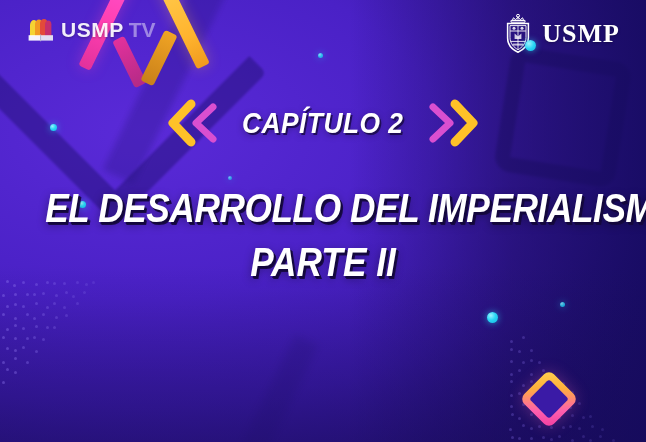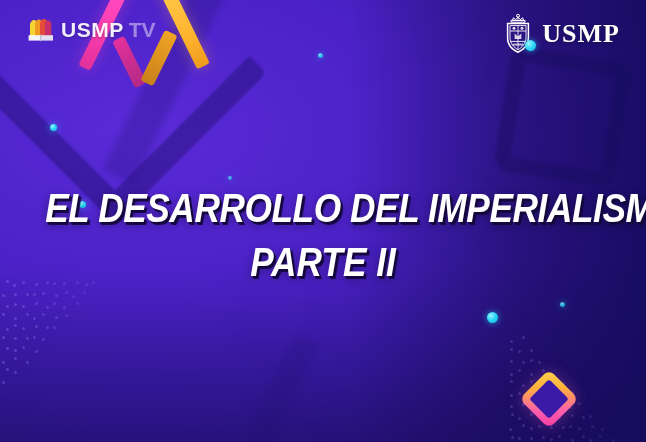--- a/index.html
+++ b/index.html
@@ -430,20 +430,35 @@
         <circle cx="12" cy="14.2" r="1.5" fill="#ffffff" opacity=".85"></circle>
         <circle cx="20" cy="14.2" r="1.5" fill="#ffffff" opacity=".85"></circle>
         <path d="M12.6 19.4 L16 22.4 L19.4 19.4 L19.4 25 L12.6 25 Z" fill="#ffffff" opacity=".8"></path>
         <path d="M10.6 29.6 L21.4 29.6 L21.4 31.6 L10.6 31.6 Z" fill="#ffffff" opacity=".7"></path>
       </svg>
       <span class="crest-dot"></span>
     </span>
     <span class="wordmark">USMP</span>
   </div>
 
+  <div class="chapter-row">
+    <span>
+      <svg class="chev" width="58" height="50" viewBox="0 0 58 50" aria-hidden="true">
+        <path d="M30 6 L12 25 L30 44" fill="none" stroke="#ffc128" stroke-width="9" stroke-linecap="round" stroke-linejoin="round"></path>
+        <path d="M52 9 L35 25 L52 41" fill="none" stroke="#d94fd0" stroke-width="7" stroke-linecap="round" stroke-linejoin="round"></path>
+      </svg>
+    </span>
+    <span class="chapter-label">CAPÍTULO 2</span>
+    <span>
+      <svg class="chev" width="58" height="50" viewBox="0 0 58 50" aria-hidden="true">
+        <path d="M28 6 L46 25 L28 44" fill="none" stroke="#ffc128" stroke-width="9" stroke-linecap="round" stroke-linejoin="round"></path>
+        <path d="M6 9 L23 25 L6 41" fill="none" stroke="#d94fd0" stroke-width="7" stroke-linecap="round" stroke-linejoin="round"></path>
+      </svg>
+    </span>
+  </div>
 
   <div class="title-block">
     <div class="title-line title-line-1">EL DESARROLLO DEL IMPERIALISMO</div>
     <div class="title-line title-line-2">PARTE II</div>
   </div>
 
 
 </div>
 
 </body></html>

